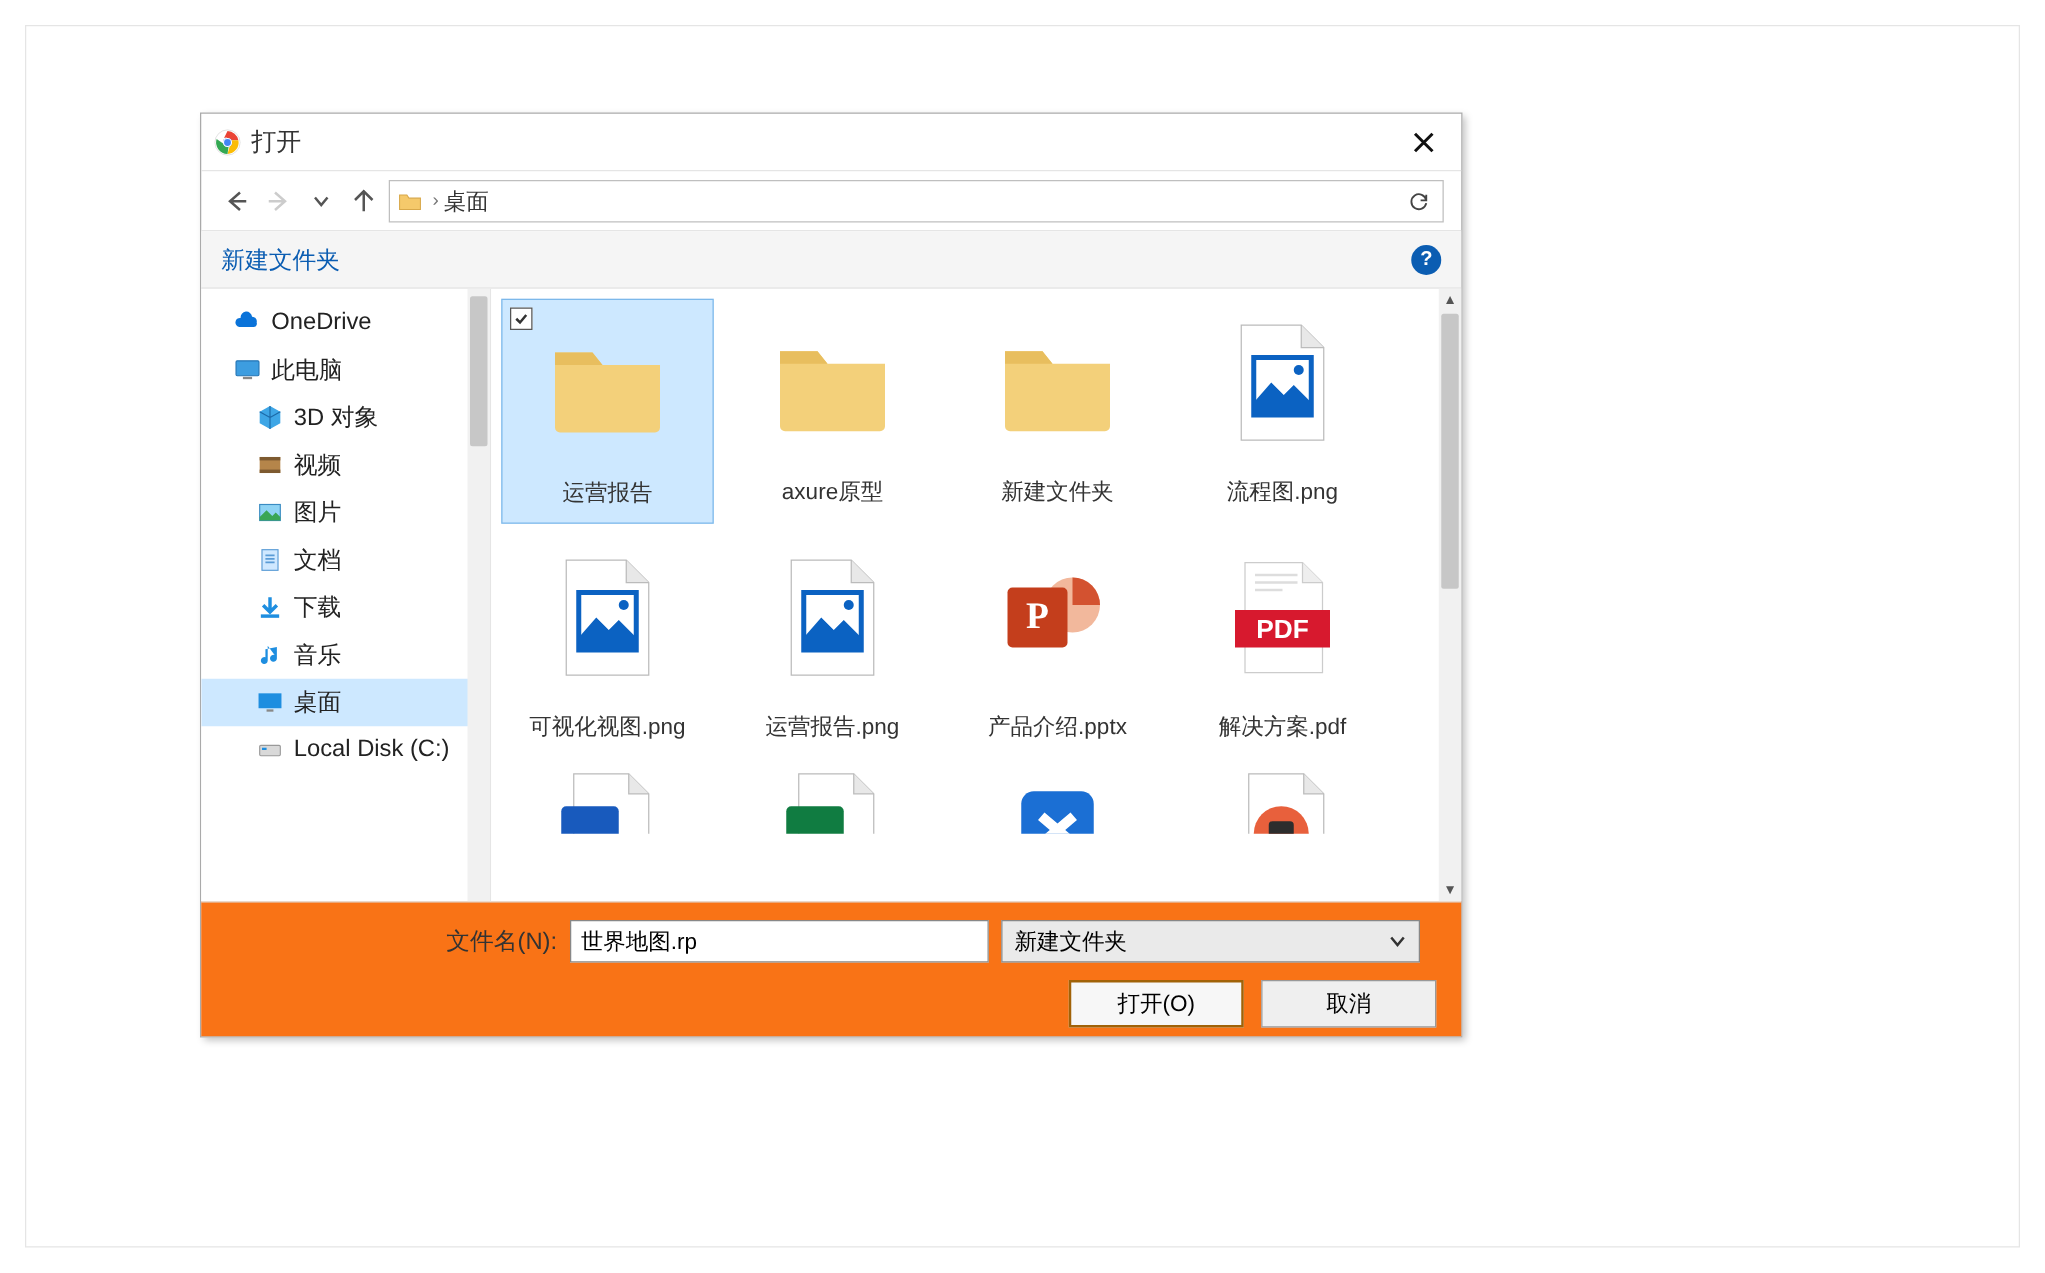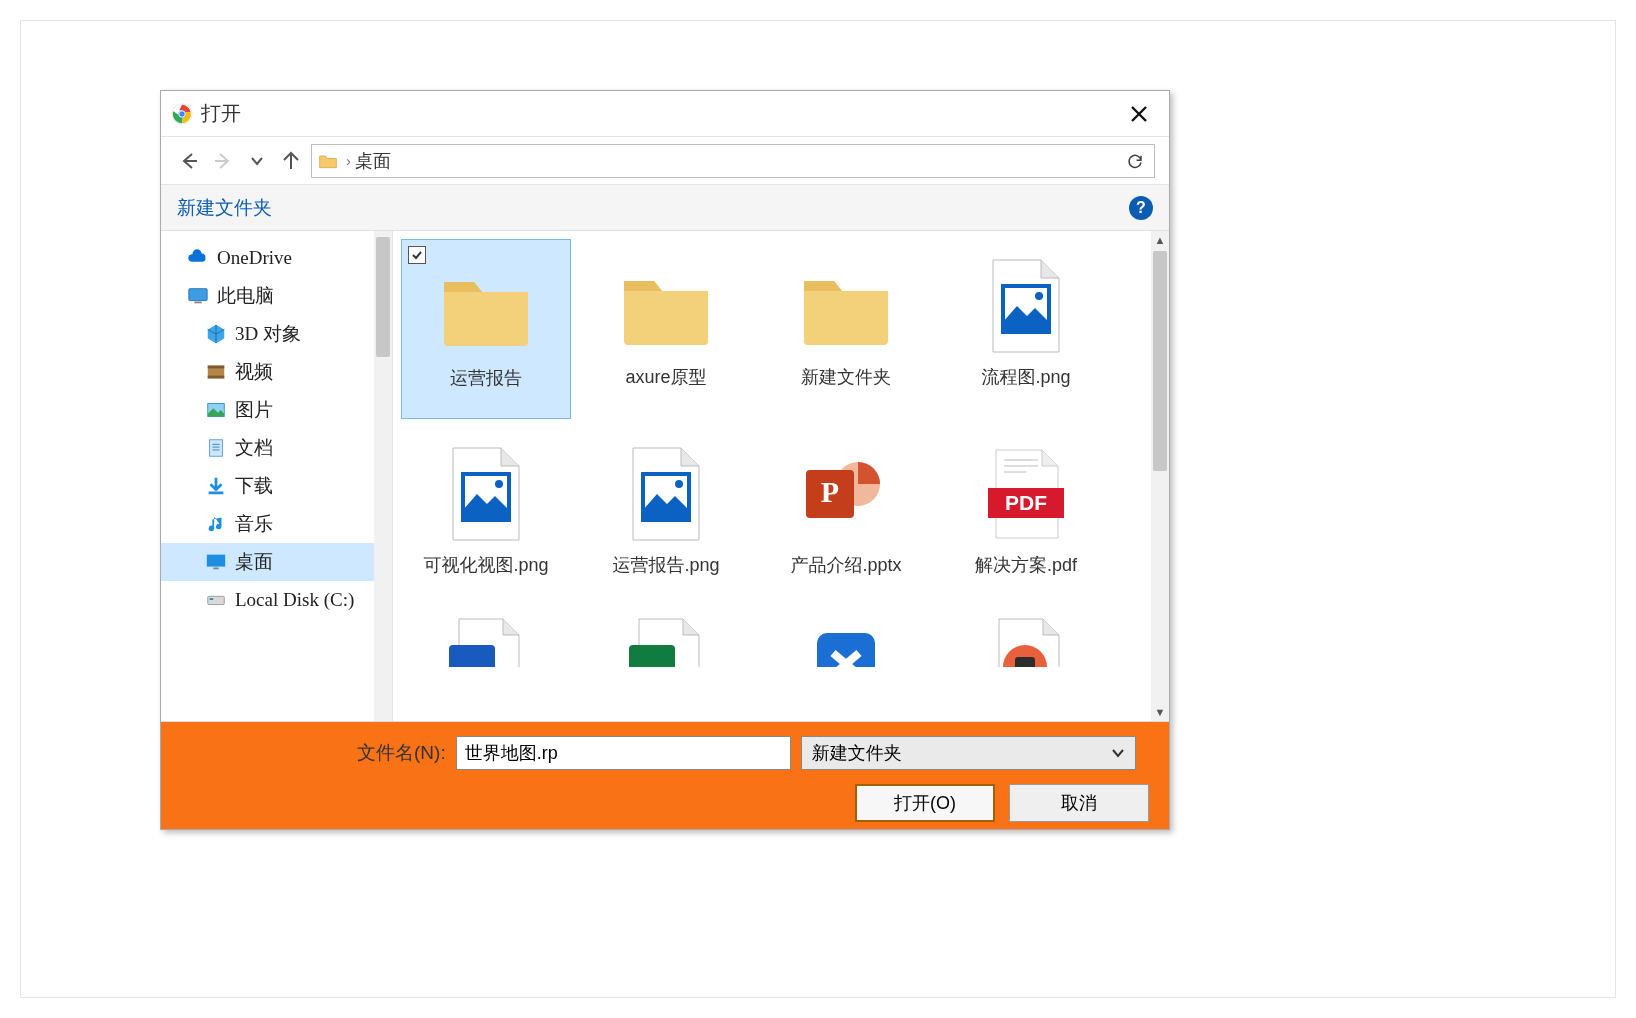--- a/index.html
+++ b/index.html
@@ -63,21 +63,21 @@
   display: flex; align-items: center; justify-content: center; font-size: 16px; font-weight: bold; cursor: pointer;
 }
 
 
 .body { flex: 1; display: flex; min-height: 0; }
 
 
 .sidebar { width: 232px; position: relative; border-right: 1px solid #e5e5e5; background: #fff; overflow: hidden; }
 .sidebar-scroll { position: absolute; right: 0; top: 0; width: 18px; height: 100%; background: #f1f1f1; }
 .sidebar-scroll .thumb { position: absolute; left: 2px; right: 2px; top: 6px; height: 120px; background: #c7c7c7; border-radius: 2px; }
-.tree { padding: 8px 0 8px 0; font-family: Liberation Serif, serif; }
+.tree { padding: 8px 0 8px 0; }
 .tree-item {
   height: 38px; display: flex; align-items: center; gap: 8px;
   padding-left: 26px; font-size: 19px; color: #222; cursor: pointer; white-space: nowrap;
 }
 .tree-item.child { padding-left: 44px; }
 .tree-item.selected { background: #cde8ff; }
 .tree-item .ico { width: 22px; height: 22px; flex-shrink: 0; }
 
 
 .filepane { flex: 1; position: relative; background: #fff; overflow: hidden; }
@@ -91,21 +91,21 @@
   position: absolute; left: 8px; top: 8px; right: 22px;
   display: grid; grid-template-columns: repeat(4, 170px); column-gap: 10px; row-gap: 8px;
 }
 .file-item {
   width: 170px; height: 180px; display: flex; flex-direction: column; align-items: center;
   padding-top: 12px; cursor: pointer; position: relative;
 }
 .file-item.selected { background: #cde8ff; border: 1px solid #7cb8ea; }
 .file-item .check { position: absolute; left: 6px; top: 6px; width: 18px; height: 18px; border: 1px solid #555; background: #fff; display: flex; align-items: center; justify-content: center; }
 .file-item .thumb { width: 110px; height: 110px; display: flex; align-items: center; justify-content: center; }
-.file-item .label { margin-top: 4px; font-size: 18px; color: #333; text-align: center; }
+.file-item .label { margin-top: 20px; font-size: 18px; color: #333; text-align: center; }
 
 
 .footer {
   height: 108px; background: #f97316; border-top: 1px solid #ddd;
   padding: 14px 20px 10px 20px;
 }
 .filename-row { display: flex; align-items: center; gap: 10px; }
 .filename-label { font-size: 19px; color: #333; margin-left: 176px; }
 .filename-input {
   width: 335px; height: 34px; border: 1px solid #888; background: #fff; font-size: 18px; padding: 0 8px;

